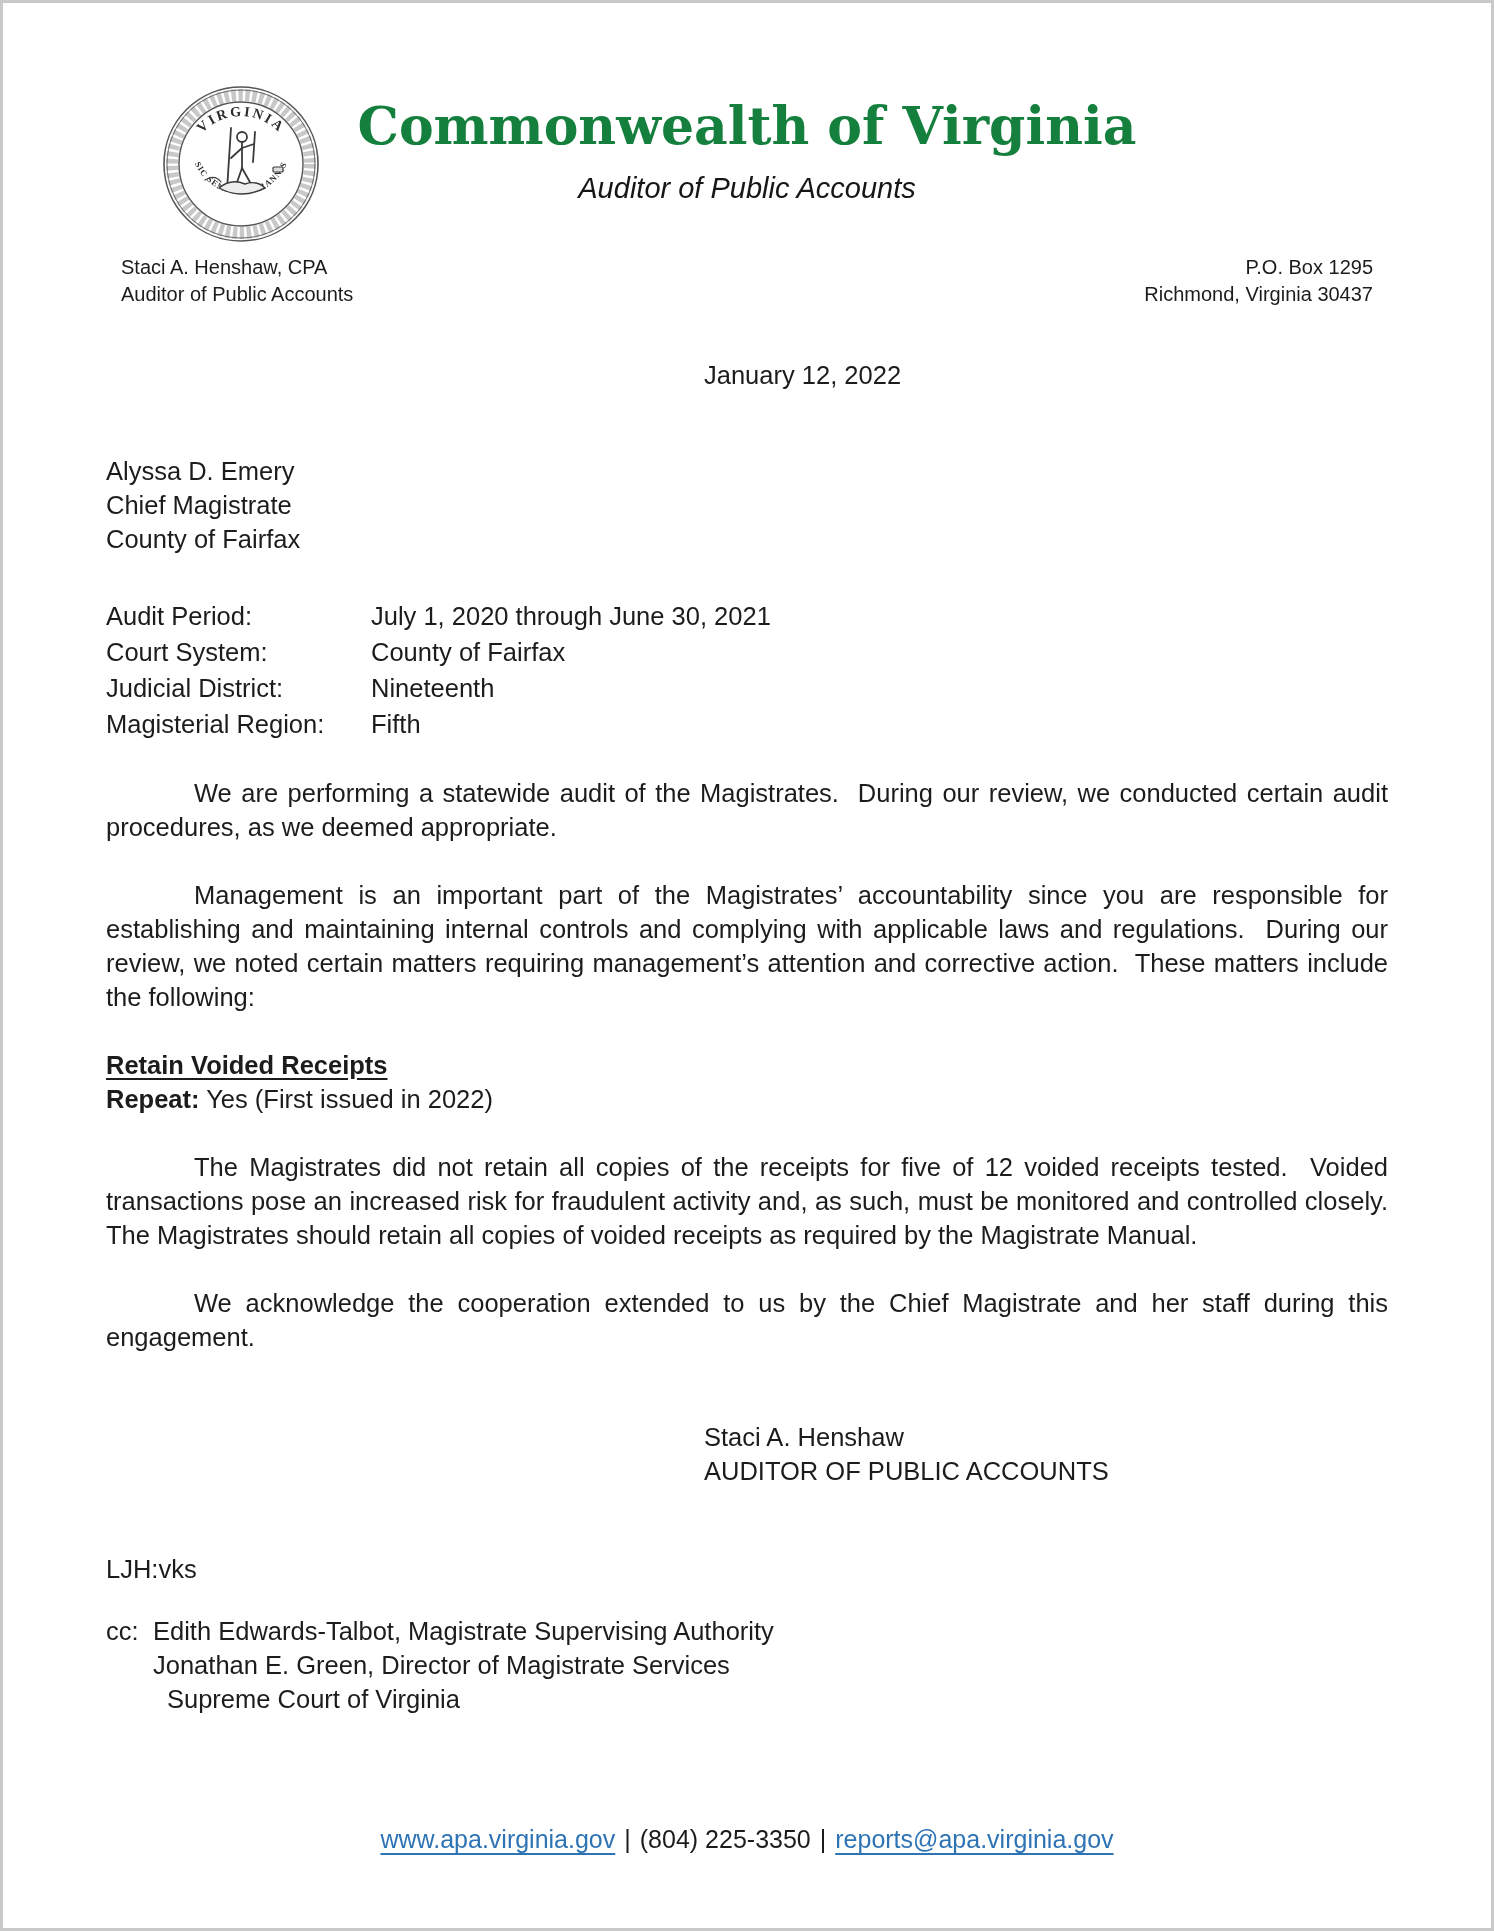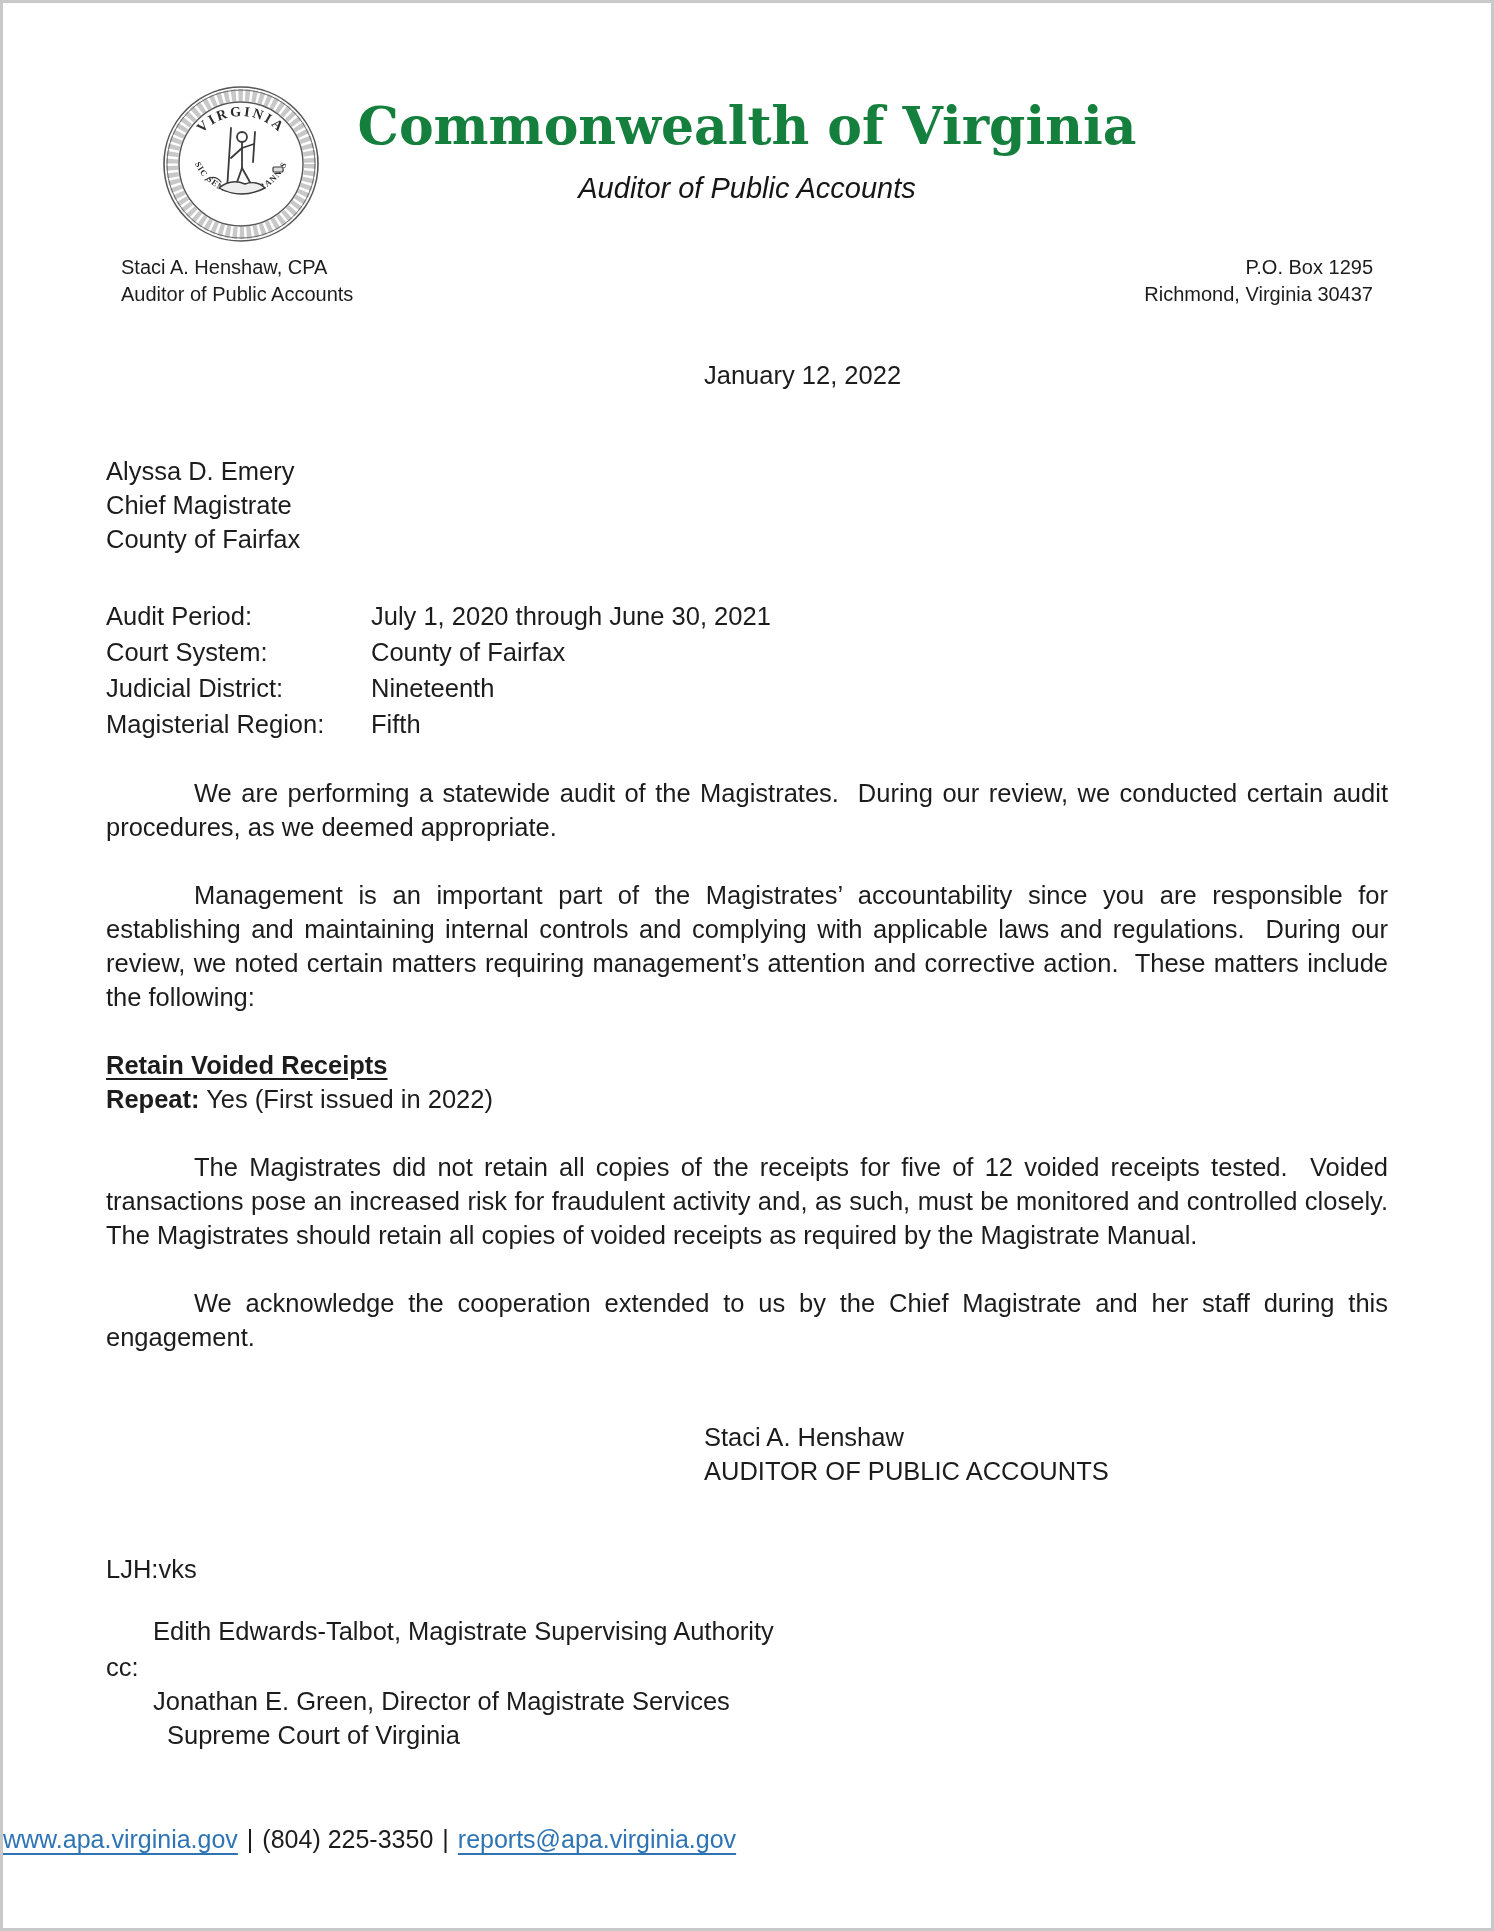--- a/index.html
+++ b/index.html
@@ -65,29 +65,29 @@
     font-weight: 700;
     text-decoration: underline;
     text-underline-offset: 4px;
   }
   .repeat-line { white-space: pre-wrap; }
   .repeat-line .bold { font-weight: 700; }
   .signature-block { margin-top: 66px; margin-left: 598px; }
   .reference-line { margin-top: 64px; }
   .cc-block { margin-top: 28px; }
   .cc-row { display: flex; }
-  .cc-label { width: 47px; flex: 0 0 47px; margin-top: 36px; }
+  .cc-label { width: 47px; flex: 0 0 47px; }
   .cc-indent-2 { padding-left: 47px; }
   .cc-indent-3 { padding-left: 61px; }
   
   .footer {
     position: absolute;
     left: 0; right: 0;
     bottom: 74px;
-    text-align: left;
+    text-align: center;
     font-size: 25px;
   }
   .footer .sep { color: #1c1c1c; margin: 0 9px; }
   .footer a.link { text-decoration: underline; text-underline-offset: 5px; cursor: pointer; }
   
   .seal-svg { width: 100%; height: 100%; }
 </style>
 </head>
 <body>
 

